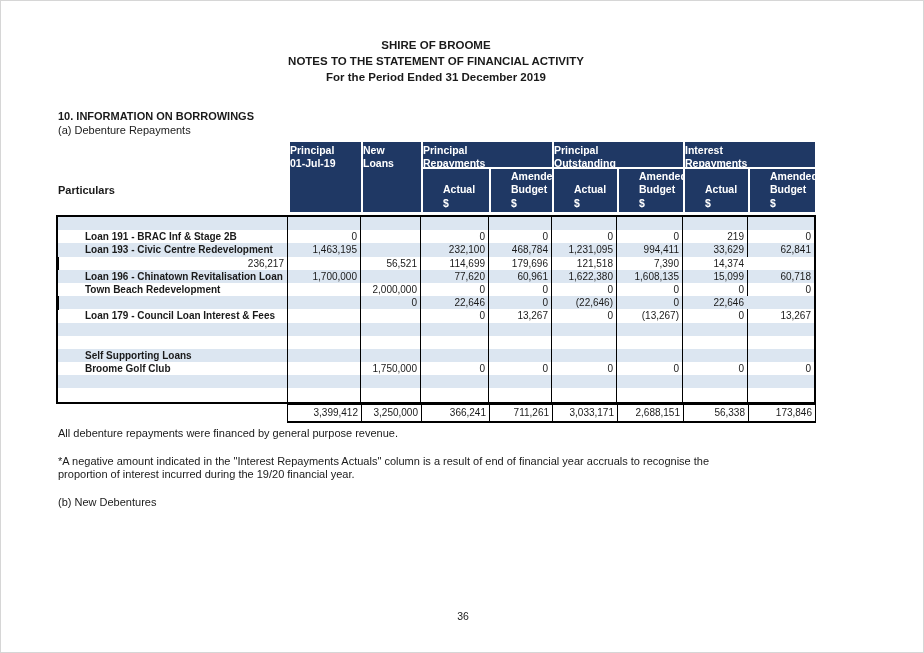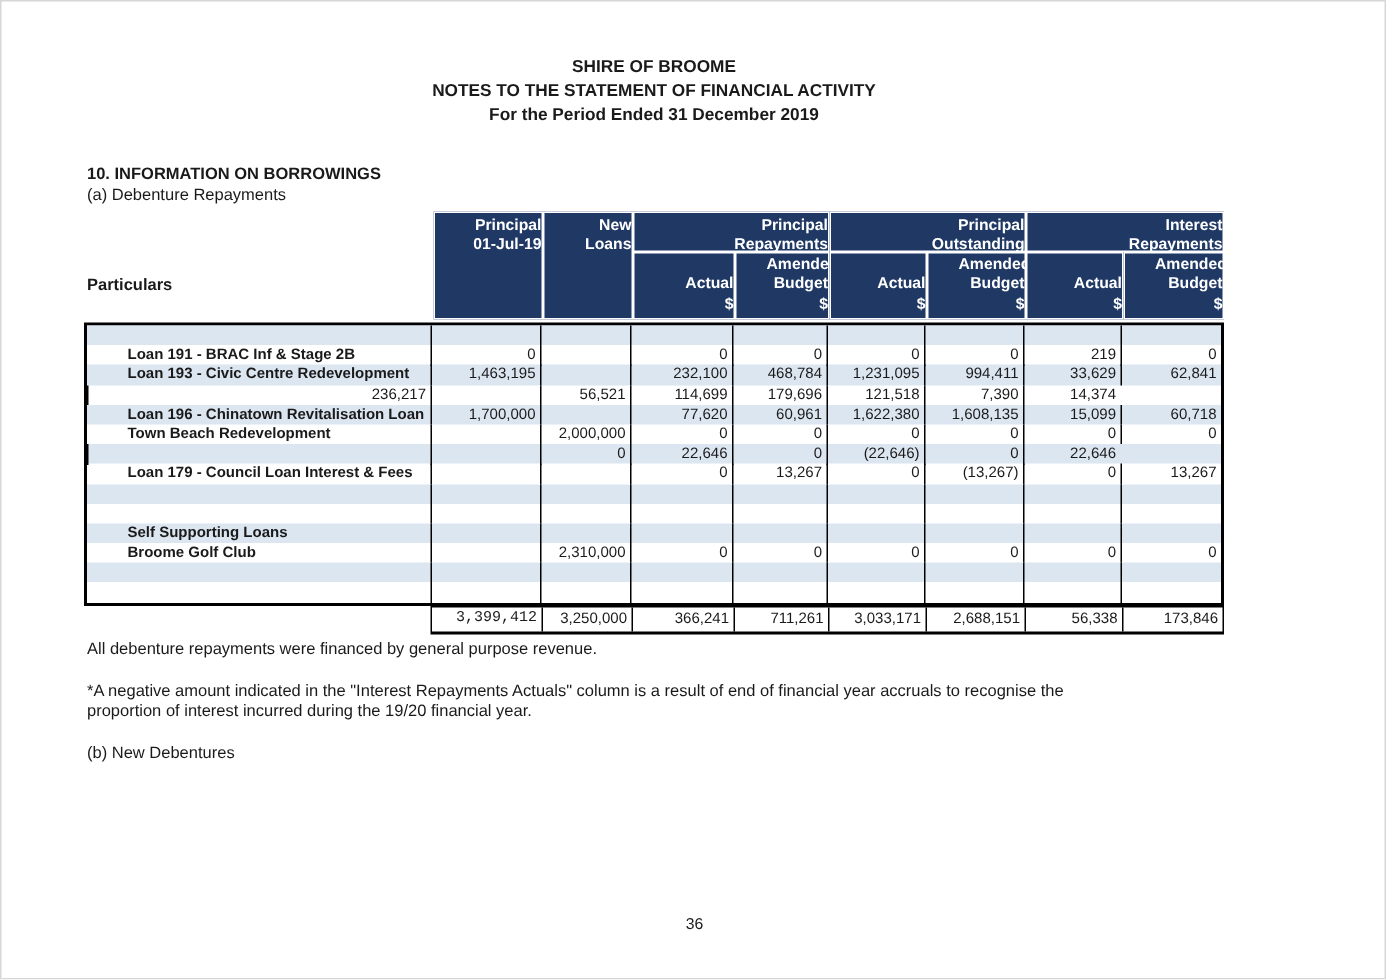--- a/index.html
+++ b/index.html
@@ -12,21 +12,21 @@
   .doc-titles { position:absolute; left:55px; top:36px; width:760px; text-align:center;
     font-weight:bold; font-size:11.5px; line-height:16px; }
   
   .section-head { position:absolute; left:57px; top:108px; font-size:11px; line-height:14px; }
   .section-head .sec { font-weight:bold; }
   
   .table-wrap { position:absolute; left:55px; top:140px; width:760px; font-size:10px; }
   .thead { display:grid;
     grid-template-columns:233px 73px 60px 68px 63px 65px 66px 65px 67px;
     grid-template-rows:27px 45px; }
-  .th { background:var(--navy,#1F3864); color:#fff; font-weight:bold; text-align:right;
+  .th { background:var(--navy,#1F3864); color:#fff; font-weight:bold; text-align:left;
     border:1px solid #fff; box-sizing:border-box; font-size:10.5px; }
   .th div { line-height:13px; }
   .particulars-cell { grid-column:1; grid-row:1 / span 3; position:relative; }
   .particulars-cell span { position:absolute; left:2px; bottom:17px; font-weight:bold; font-size:11px; }
   .merged { grid-row:1 / span 2; padding-top:2px; }
   .group { grid-row:1; padding-top:2px; }
   .sub { grid-row:2; display:flex; flex-direction:column; justify-content:flex-end; padding-bottom:2px;padding-left:20px; }
   .sub div { line-height:13.5px; }
   .gc2{grid-column:2} .gc3{grid-column:3}
   .gc45{grid-column:4 / span 2} .gc67{grid-column:6 / span 2} .gc89{grid-column:8 / span 2}
@@ -42,21 +42,21 @@
   .trow .num { text-align:right; padding-right:3px; border-left:1px solid #000;
     box-sizing:border-box; white-space:nowrap; }
   .trow .num.first { border-left:1.5px solid #000; }
   
   .totals { margin-left:231px; width:527px; display:grid;
     grid-template-columns:73px 60px 68px 63px 65px 66px 65px 67px;
     height:16px; line-height:15px; border:1px solid #000; border-bottom:2.5px solid #000;
     box-sizing:content-box; }
   .totals .num { text-align:right; padding-right:3px; border-left:1px solid #000;
     box-sizing:border-box; }
-  .totals .num:first-child { border-left:none;font-family:Liberation Mono, monospace; }
+  .totals .num:first-child { border-left:none; }
   
   .notes { position:absolute; left:57px; top:426px; width:700px; font-size:11px; line-height:13.5px; }
   .notes p { margin:0; }
   .notes p + p { margin-top:14px; }
   
   .page-number { position:absolute; left:0; top:609px; width:924px; text-align:center; font-size:10.5px; }
 </style>
 </head>
 <body>
 
@@ -247,21 +247,21 @@
           <div class="num"></div>
           <div class="num"></div>
           <div class="num"></div>
           <div class="num"></div>
           <div class="num"></div>
           <div class="num"></div>
         </div>
         <div class="trow">
           <div class="label">Broome Golf Club</div>
           <div class="num first"></div>
-          <div class="num">2,310,000</div>
+          <div class="num">1,750,000</div>
           <div class="num">0</div>
           <div class="num">0</div>
           <div class="num">0</div>
           <div class="num">0</div>
           <div class="num">0</div>
           <div class="num">0</div>
         </div>
         <div class="trow shaded">
           <div class="label"></div>
           <div class="num first"></div>

